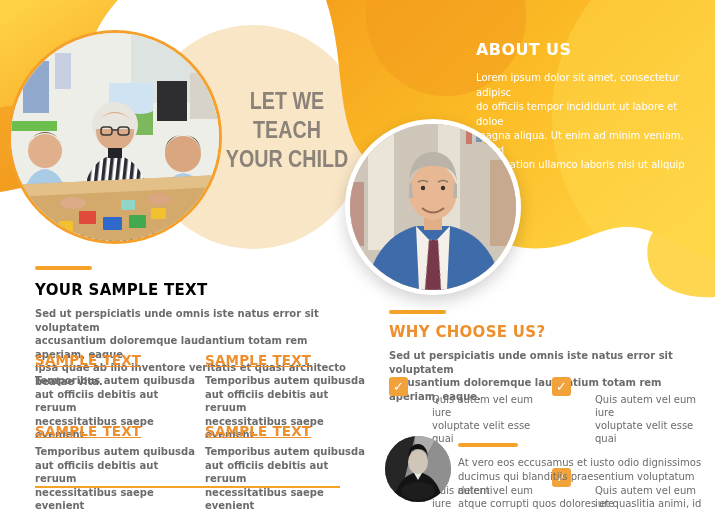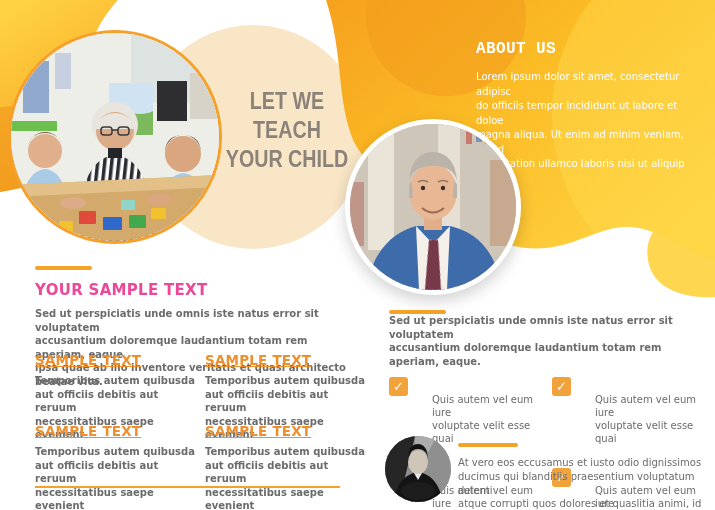--- a/index.html
+++ b/index.html
@@ -20,25 +20,25 @@
     position:absolute; left:8px; top:30px; width:208px; height:208px; z-index:3;
     border-radius:50%; border:3px solid #f5a02b; overflow:hidden; background:#edeee8;
   }
   .photo-man {
     position:absolute; left:345px; top:119px; width:166px; height:166px; z-index:3;
     border-radius:50%; border:5px solid #ffffff; overflow:hidden; background:#cfc6ba;
     box-shadow:0 6px 16px rgba(0,0,0,0.18);
   }
   .photo-main svg, .photo-man svg, .testimonial-photo svg { display:block; }
   .about { position:absolute; left:476px; top:40px; width:220px; color:#ffffff; z-index:2; }
-  .about h2 { margin:0 0 12px; font-size:16px; font-weight:bold; letter-spacing:0.4px;font-family:Liberation Mono, monospace; }
+  .about h2 { margin:0 0 12px; font-size:16px; font-weight:bold; letter-spacing:0.4px; }
   .about p { margin:0; font-size:10px; line-height:14.5px; white-space:pre-line; }
   .bar { width:57px; height:4px; background:#f5a328; border-radius:2px; }
   .your-sample { position:absolute; left:35px; top:266px; width:315px; z-index:2; }
-  .your-sample h2 { margin:11px 0 8px; font-size:15px; color:#ec4899; letter-spacing:0.3px; }
+  .your-sample h2 { margin:11px 0 8px; font-size:15px; color:#000000; letter-spacing:0.3px; }
   .body-text { margin:0; font-size:10px; line-height:13.5px; color:#6b6b6b; white-space:pre-line;font-weight:bold; }
   .sample-block { position:absolute; width:162px; z-index:2; }
   .sb1 { left:35px;  top:352px; }
   .sb2 { left:205px; top:352px; }
   .sb3 { left:35px;  top:423px; }
   .sb4 { left:205px; top:423px; }
   .sample-block h3 { margin:0 0 6px; font-size:13.5px; color:#ee8f2d; letter-spacing:0.2px;text-decoration:underline; }
   .divider { position:absolute; left:35px; top:486px; width:305px; height:2px;
     background:#f5a328; z-index:2; }
   .why { position:absolute; left:389px; top:310px; width:306px; z-index:2; }
@@ -208,20 +208,21 @@
     <h3>SAMPLE TEXT</h3>
     <p class="body-text">Temporibus autem quibusda
 aut officiis debitis aut reruum
 necessitatibus saepe evenient</p>
   </div>
 
   <div class="divider"></div>
 
   <section class="why">
     <div class="bar"></div>
+    <h2>WHY CHOOSE US?</h2>
     <p class="body-text">Sed ut perspiciatis unde omnis iste natus error sit voluptatem
 accusantium doloremque laudantium totam rem aperiam, eaque.</p>
   </section>
 
   <div class="check-grid">
     <div class="check-item">
       <span class="checkbox">✓</span>
       <p>Quis autem vel eum iure
 voluptate velit esse quai</p>
     </div>

